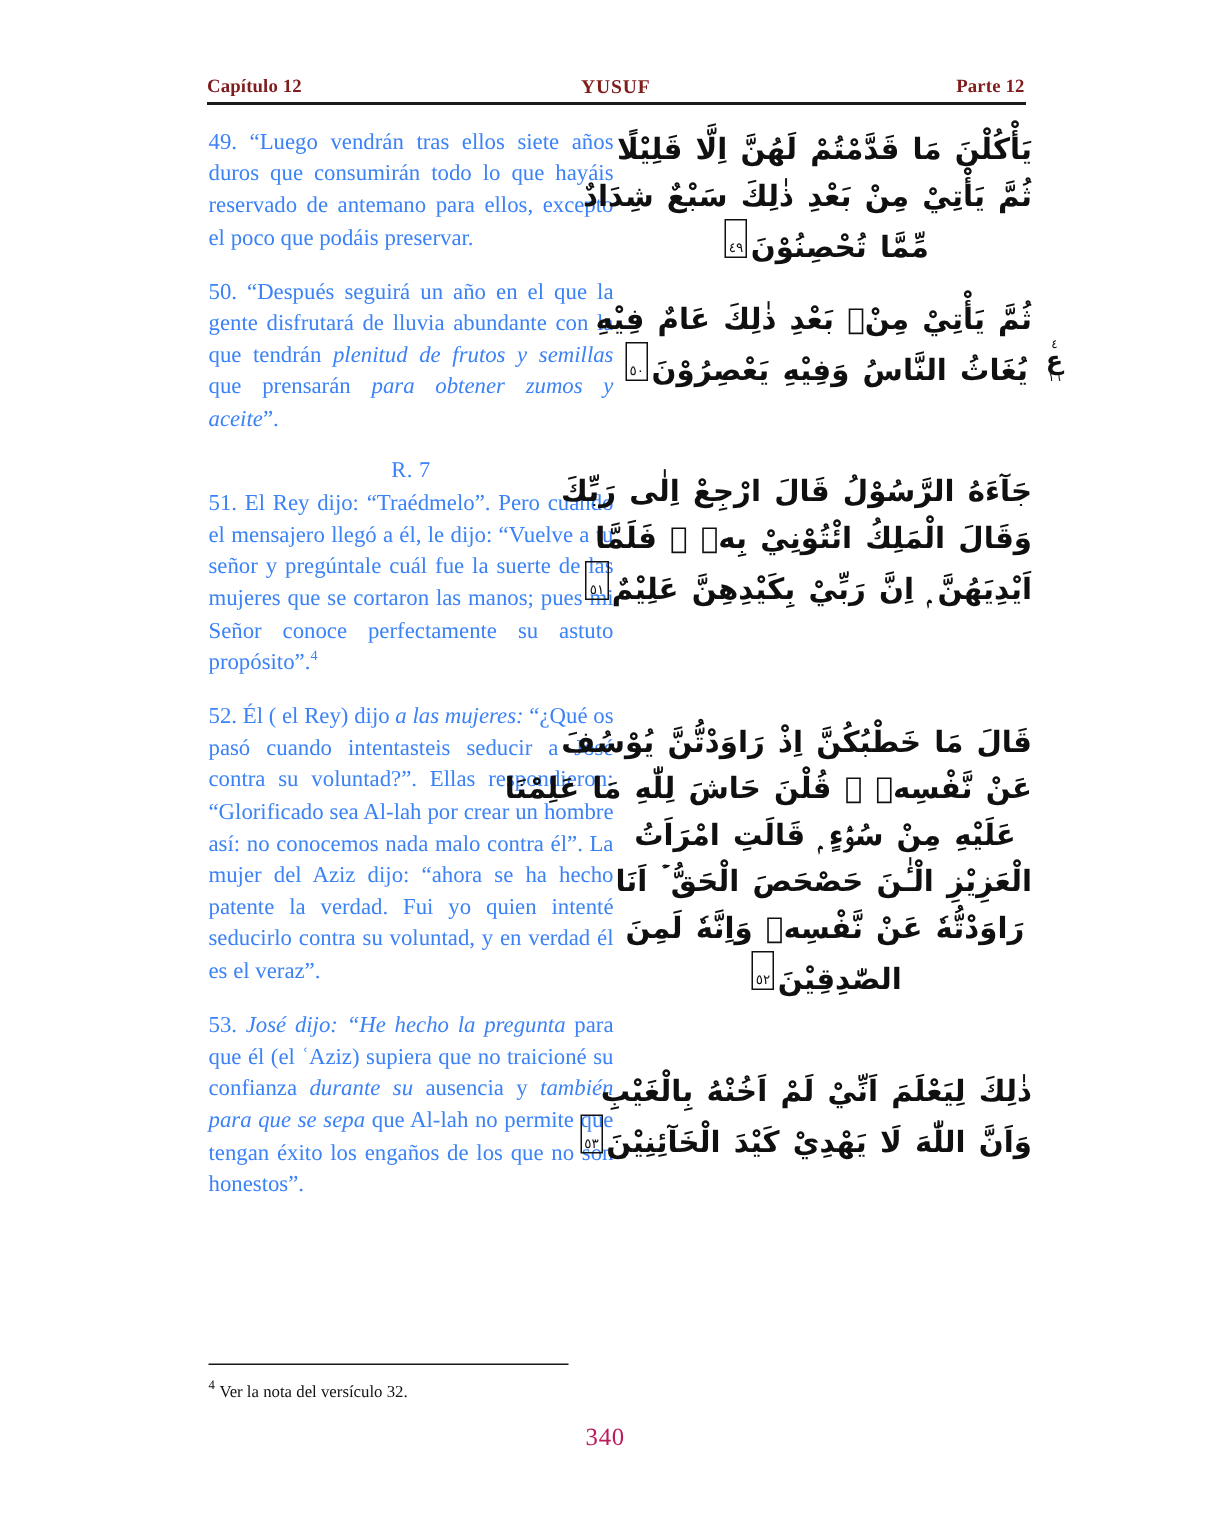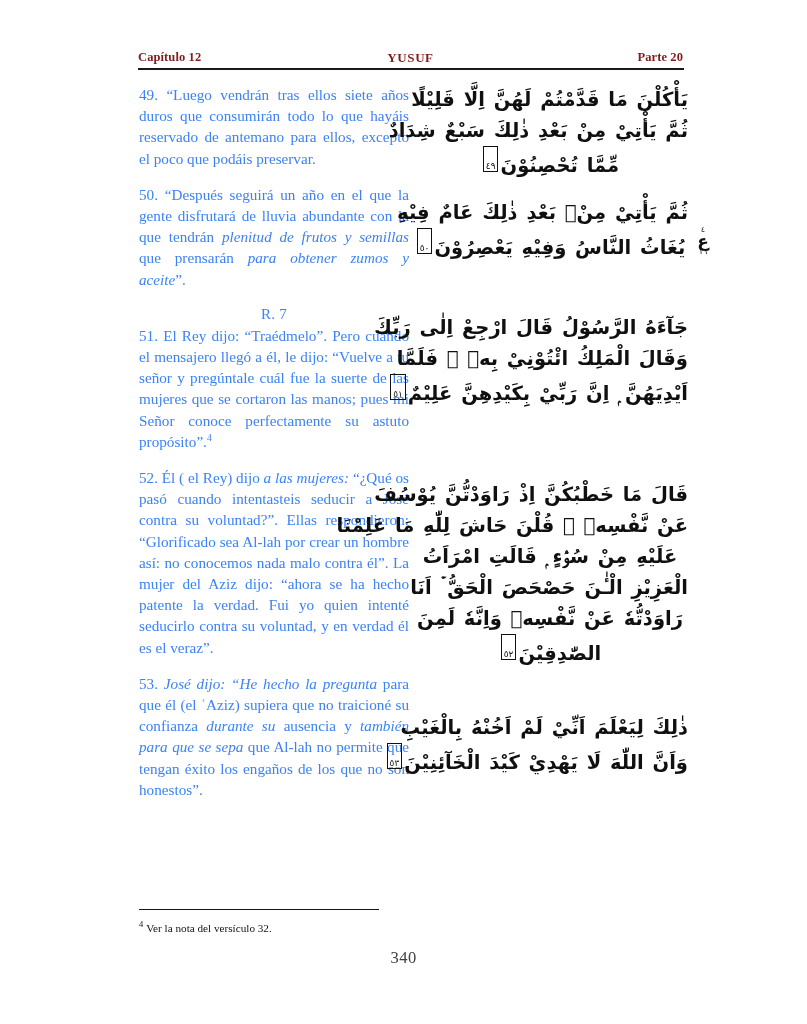--- a/index.html
+++ b/index.html
@@ -195,33 +195,33 @@
   }
 
   
   .folio {
     position: absolute;
     left: 0;
     top: 948px;
     width: 807px;
     text-align: center;
     font-size: 16.5px;
-    color: #404040;
+    color: #be185d;
     letter-spacing: 0.5px;
   }
 </style>
 </head>
 <body>
 
 <div class="page">
 
   <div class="running-head">
     <span class="rh-left">Capítulo 12</span>
     <span class="rh-center">YUSUF</span>
-    <span class="rh-right">Parte 20</span>
+    <span class="rh-right">Parte 12</span>
   </div>
   <div class="head-rule"></div>
 
   <div class="columns">
 
     <div class="col-es">
 
       <p class="verse-es">
         <span class="vnum">49.</span>
         <span>“Luego vendrán tras ellos siete años duros que consumirán todo lo que hayáis reservado de antemano para ellos, excepto el poco que podáis preservar.</span>

